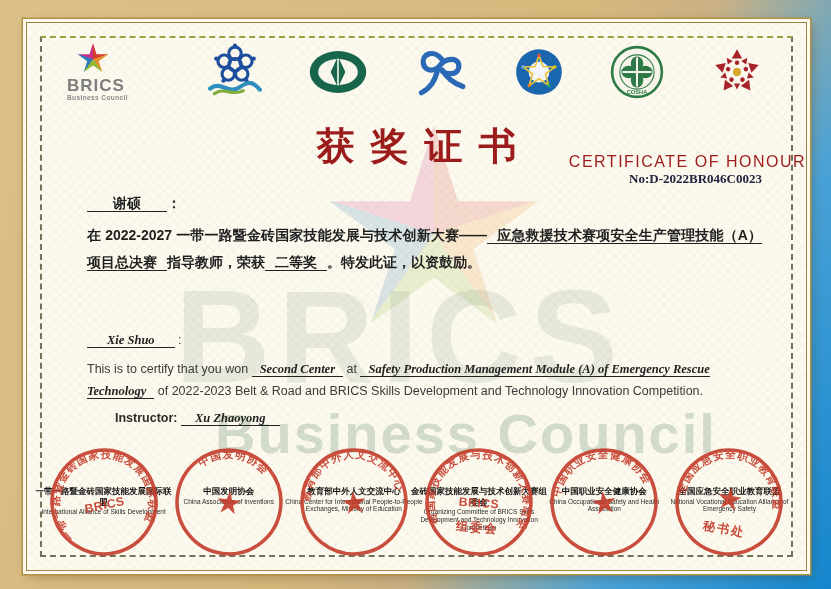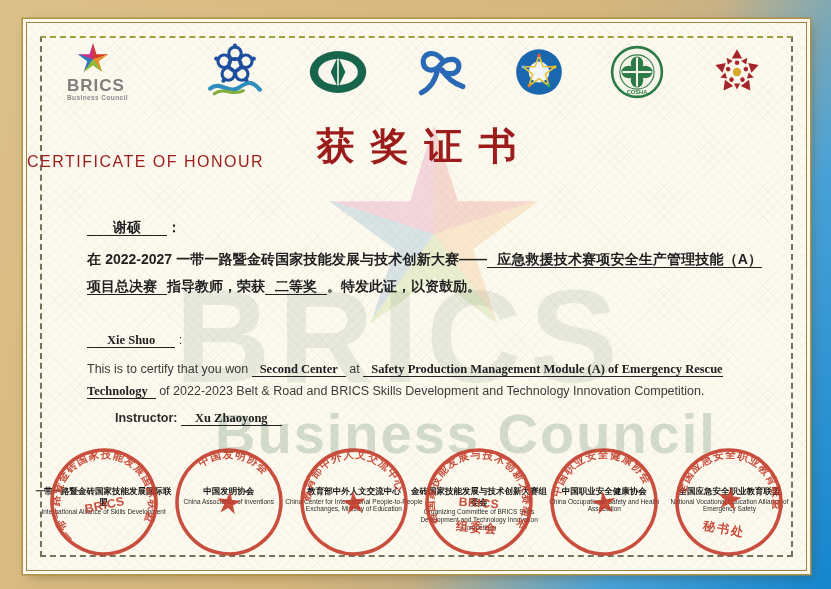--- a/index.html
+++ b/index.html
@@ -52,40 +52,40 @@
   .brics-word { font-size:17px; font-weight:700; color:#7e7e7e; letter-spacing:1px; line-height:1; margin-top:2px; }
   .brics-sub { font-size:6.5px; font-weight:700; color:#8a8a8a; letter-spacing:.4px; }
 
   
   .title-cn {
     position:absolute; top:98px; left:0; right:0; text-align:center; z-index:2;
     font-family:"Liberation Serif", serif; font-size:38px; font-weight:700;
     color:#9c1c1c; letter-spacing:16px; text-indent:16px;
   }
   .title-en {
-    position:absolute; top:130px; left:0; right:0; text-align:left; z-index:2;
+    position:absolute; top:130px; left:0; right:0; text-align:right; z-index:2;
     font-size:16px; color:#9c1c1c; letter-spacing:1.5px; font-weight:500;
   }
   .serial {
     position:absolute; top:148px; right:44px; z-index:2;
     font-family:"Liberation Serif", serif; font-weight:700; font-size:13px; color:#232340;
   }
 
   
-  .cn-body { position:absolute; top:172px; left:60px; right:44px; color:#1f1f1f; font-size:14px; font-weight:600; z-index:2;margin-top:24px; }
+  .cn-body { position:absolute; top:172px; left:60px; right:44px; color:#1f1f1f; font-size:14px; font-weight:600; z-index:2; }
   .u { border-bottom:1.5px solid #222; padding:0 10px; font-weight:700; }
   .cn-name-line { margin-bottom:9px; }
   .cn-name-line .u { padding:0 26px; }
   .cn-para { line-height:27px; text-align:justify; }
   .cn-kv { margin-top:5px; padding-left:40px; line-height:26px; }
   .cn-kv .u { padding:0 20px; }
 
   
   .en-body { position:absolute; top:310px; left:60px; right:38px; color:#3a3a3a; font-size:12.5px; z-index:2; }
-  .it { font-family:"Liberation Serif", serif; font-weight:700; color:#222; }
+  .it { font-family:"Liberation Serif", serif; font-style:italic; font-weight:700; color:#222; }
   .en-name-line { margin-bottom:10px; }
   .en-name-line .u { padding:0 20px; }
   .en-para { line-height:22px; }
   .en-para .u { padding:0 8px; }
   .en-kv { margin-top:5px; padding-left:28px; font-weight:700; color:#2c2c2c; line-height:23px; }
   .en-kv .u { padding:0 14px; }
 
   
   .seals-row { position:absolute; left:14px; right:14px; bottom:4px; height:128px; display:flex; justify-content:space-between; z-index:2; }
   .seal-col { position:relative; flex:1; display:flex; align-items:center; justify-content:center; }
@@ -223,20 +223,21 @@
             </g>
           <g transform="rotate(324 28 28)">
               <polygon points="28,11 31,17 25,17"></polygon>
             </g>
         </g>
       </svg>
     </div>
 
     <div class="title-cn">获奖证书</div>
     <div class="title-en">CERTIFICATE OF HONOUR</div>
+    <div class="serial">No:D-2022BR046C0023</div>
 
     <div class="cn-body">
       <div class="cn-name-line">
         <span class="u">谢硕</span><span>：</span>
       </div>
       <div class="cn-para">
         <span>在 2022-2027 一带一路暨金砖国家技能发展与技术创新大赛——</span><span class="u">应急救援技术赛项安全生产管理技能（A）项目总决赛</span><span>指导教师，荣获</span><span class="u">二等奖</span><span>。特发此证，以资鼓励。</span>
       </div>
     </div>
 

